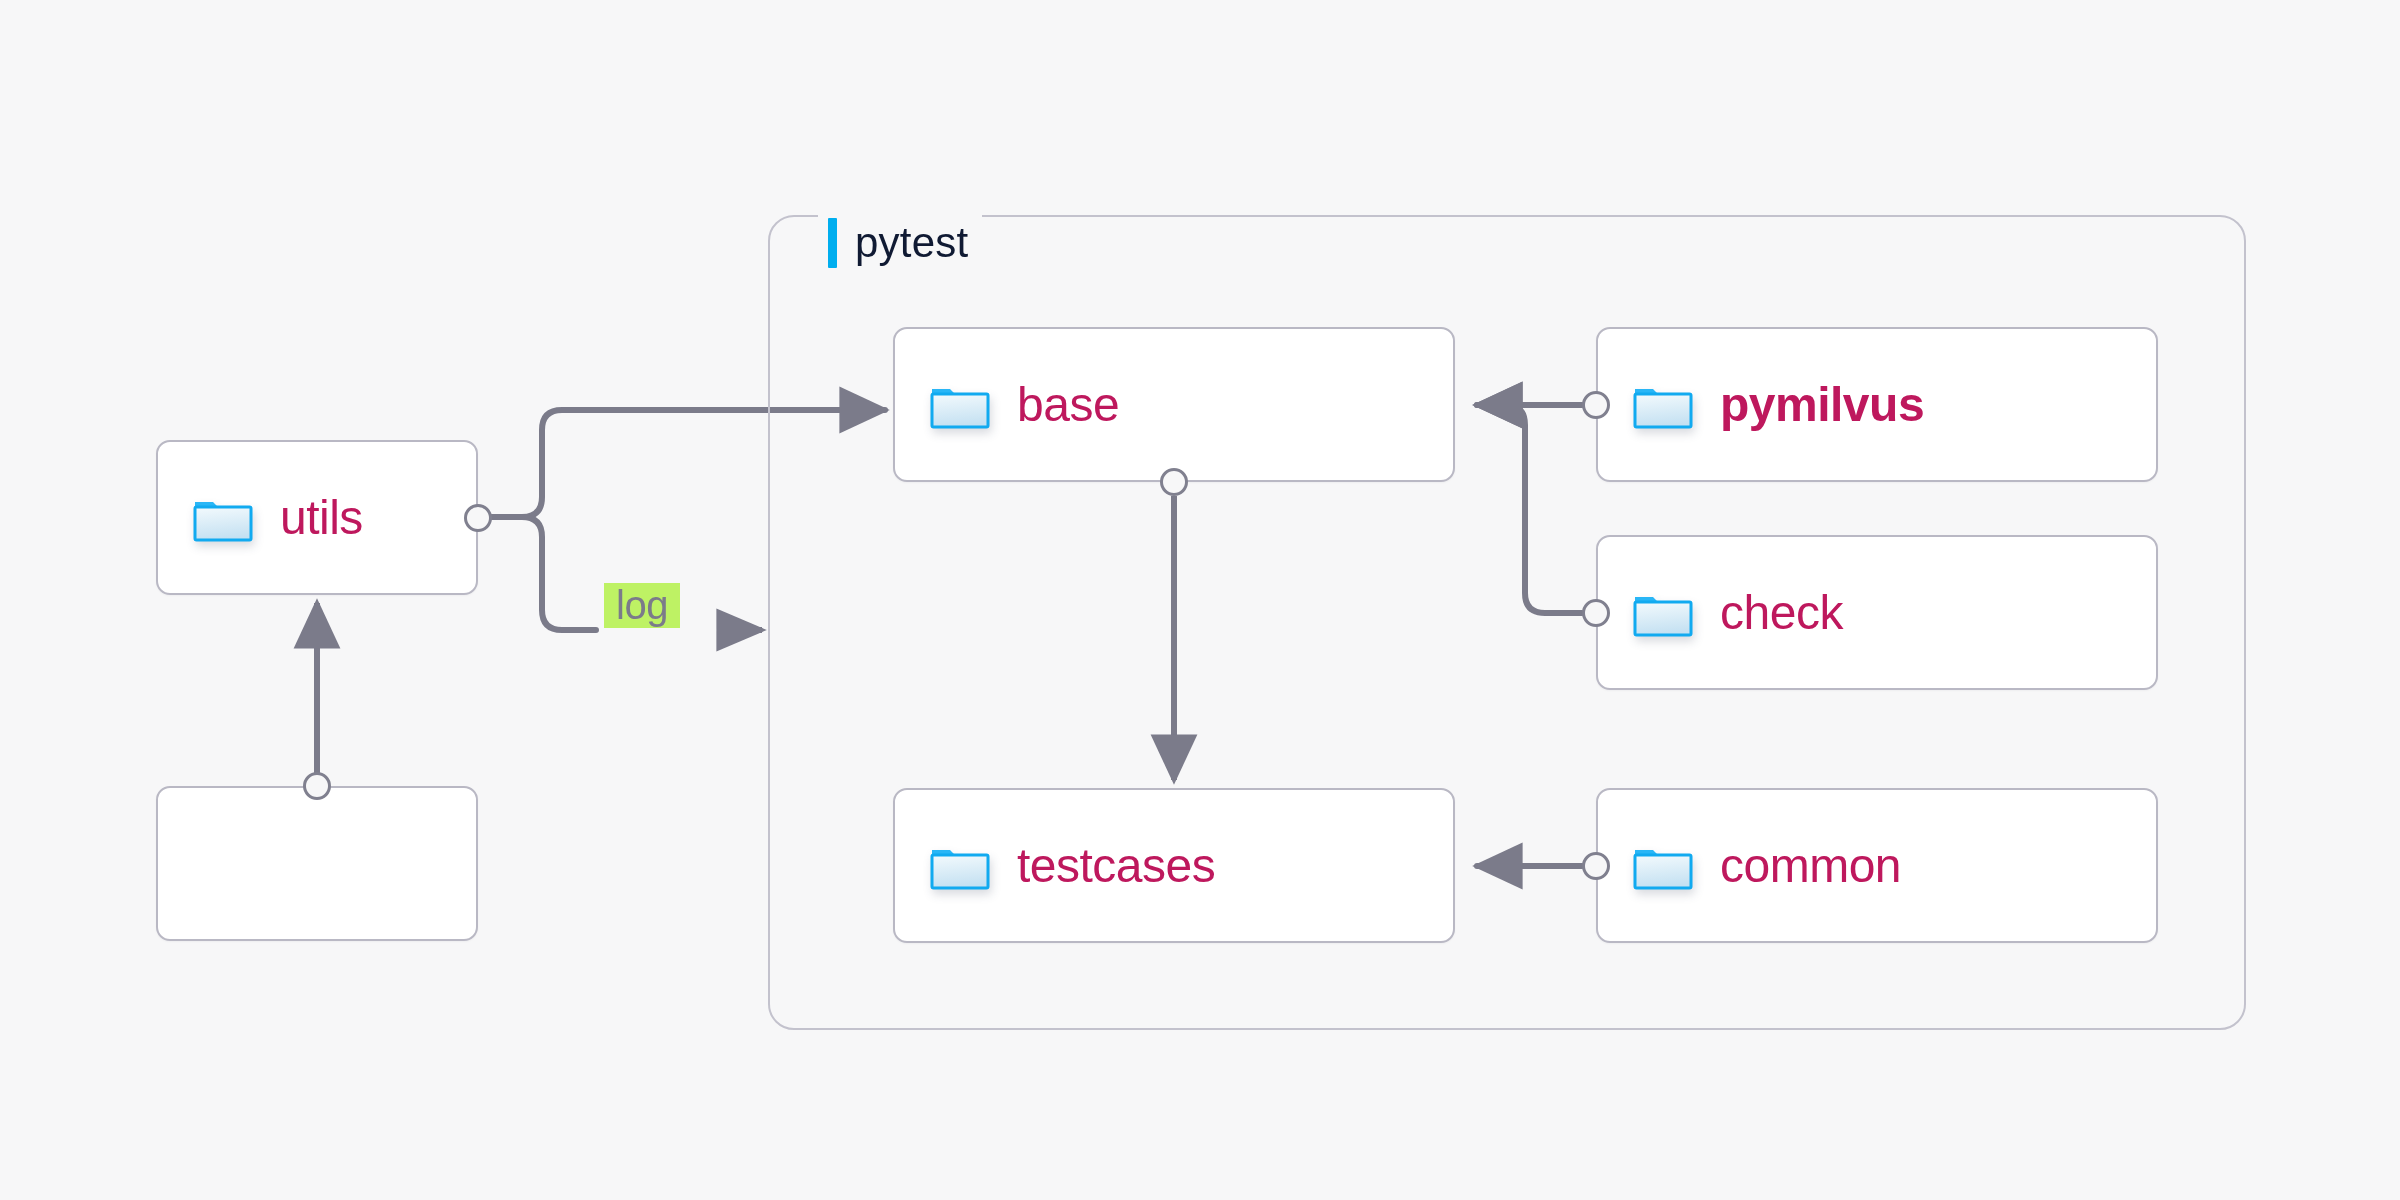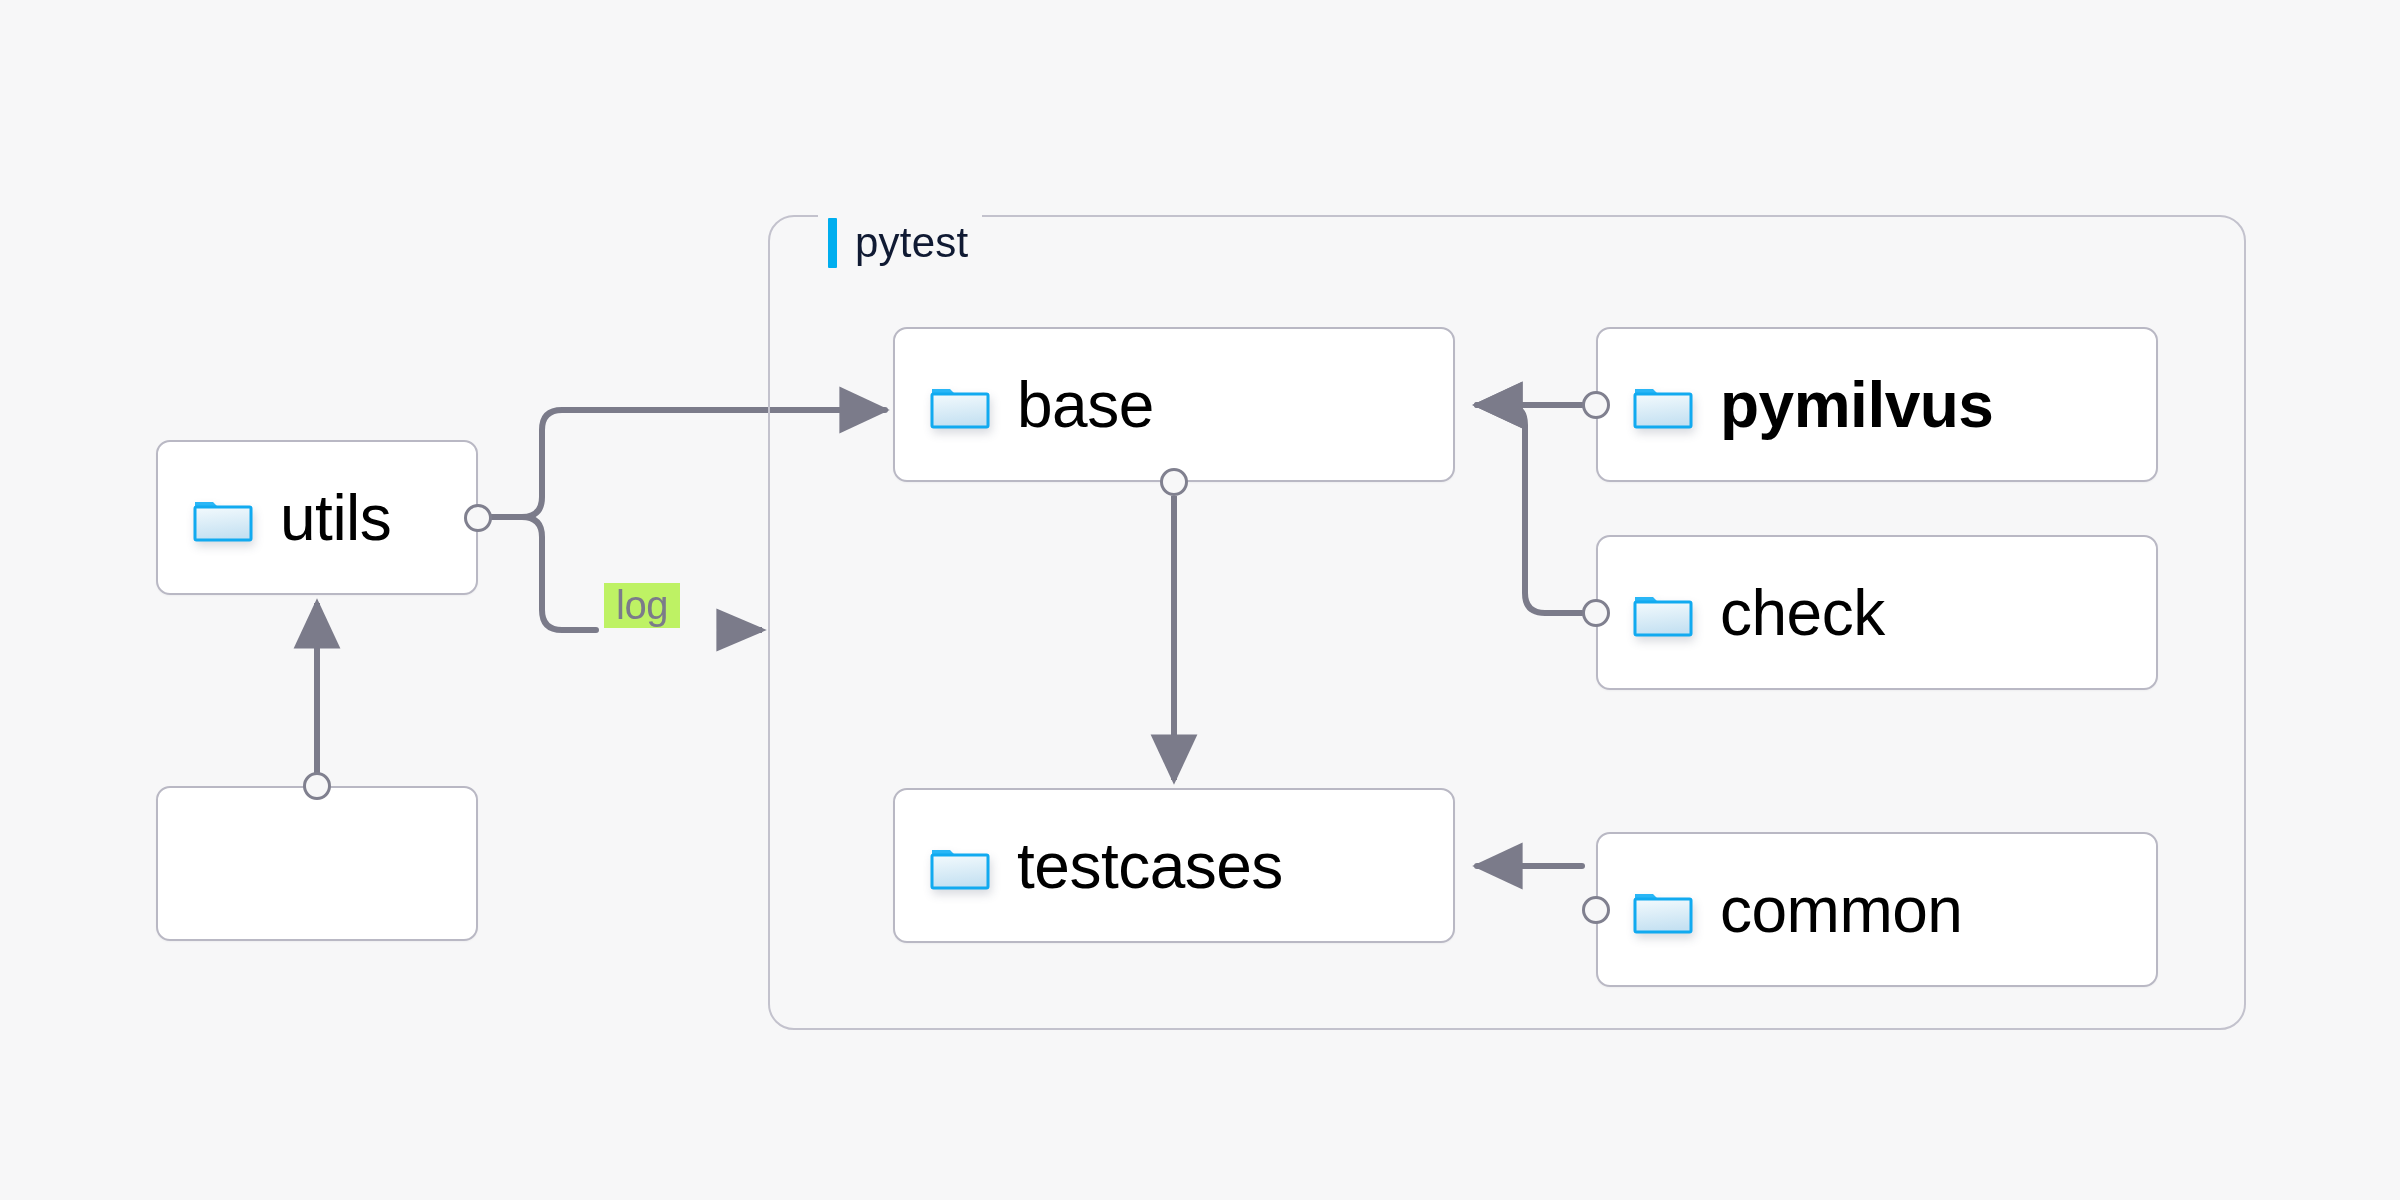--- a/index.html
+++ b/index.html
@@ -71,22 +71,22 @@
     align-items: center;
     box-shadow: 0 1px 2px rgba(16,24,40,0.04);
   }
   .node-inner {
     display: flex;
     align-items: center;
     gap: 26px;
     padding-left: 34px;
   }
   .node-label {
-    font-size: 64px;
-    color: #000000;
+    font-size: 48px;
+    color: #be185d;
     letter-spacing: -0.5px;
     white-space: nowrap;
   }
 
   
   .folder {
     position: relative;
     width: 62px;
     height: 50px;
     flex: none;
@@ -235,21 +235,21 @@
         <svg viewBox="0 0 62 50" xmlns="http://www.w3.org/2000/svg">
           <path d="M3,9 h18 l5,5 h8 v6 h-31 z" fill="#29b6f6"></path>
           <rect x="3" y="14" width="56" height="33" rx="1.5" fill="url(#folderGrad)" stroke="#11aaf0" stroke-width="3"></rect>
         </svg>
       </span>
       <span class="node-label">check</span>
     </div>
     <span class="port" style="left:-16px; top:50%; transform:translateY(-50%);"></span>
   </div>
 
-  <div class="node" style="left:1596px; top:832px; width:562px; height:155px;">
+  <div class="node" style="left:1596px; top:788px; width:562px; height:155px;">
     <div class="node-inner">
       <span class="folder">
         <svg viewBox="0 0 62 50" xmlns="http://www.w3.org/2000/svg">
           <path d="M3,9 h18 l5,5 h8 v6 h-31 z" fill="#29b6f6"></path>
           <rect x="3" y="14" width="56" height="33" rx="1.5" fill="url(#folderGrad)" stroke="#11aaf0" stroke-width="3"></rect>
         </svg>
       </span>
       <span class="node-label">common</span>
     </div>
     <span class="port" style="left:-16px; top:50%; transform:translateY(-50%);"></span>

